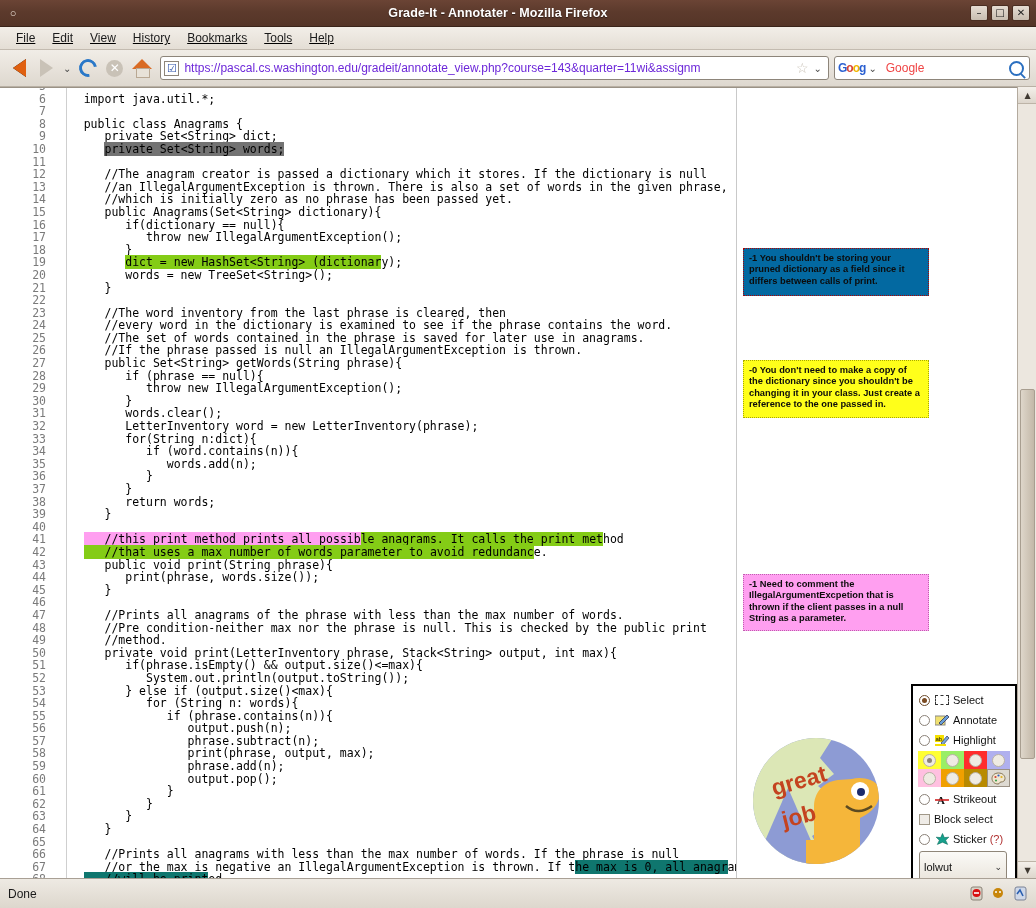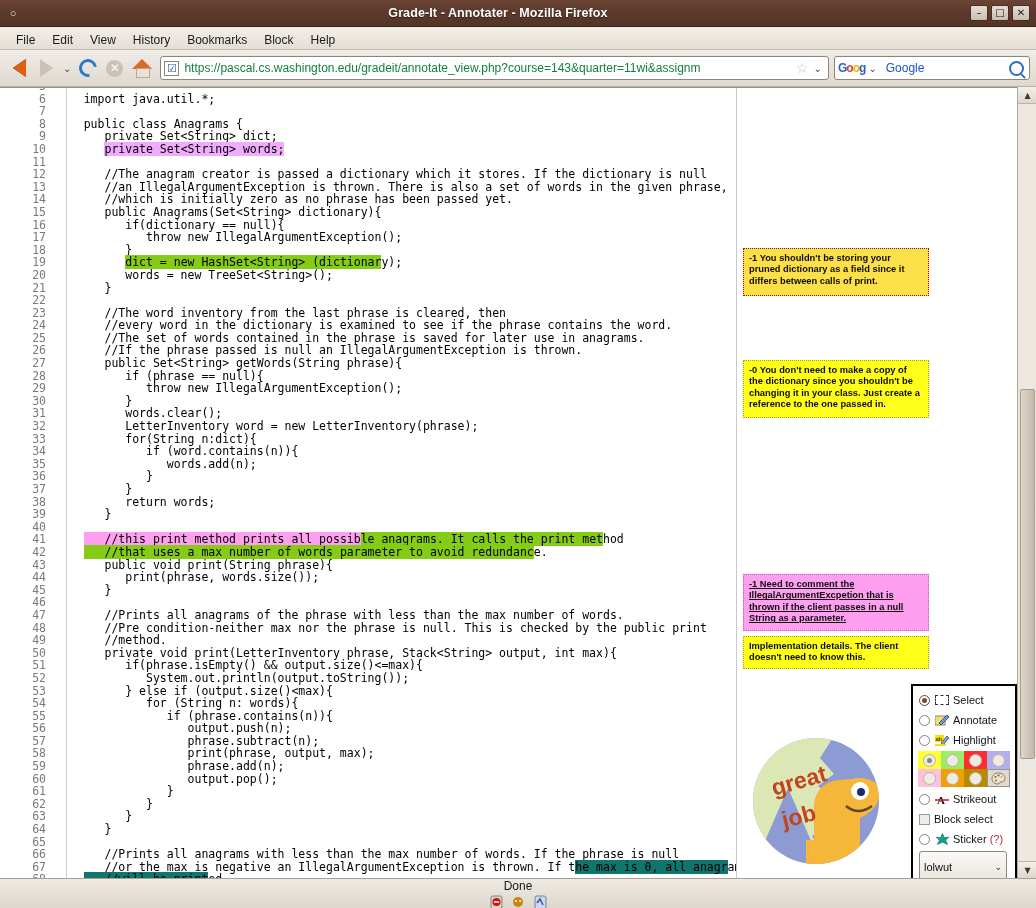--- a/index.html
+++ b/index.html
@@ -46,21 +46,21 @@
     font-size: 10px; color: #1a1a1a; font-family: "DejaVu Sans", sans-serif;
     line-height: 1;
   }
 
   
   .menubar {
     position: absolute; left: 0; top: 27px;
     width: 1036px; height: 23px;
     background: linear-gradient(to bottom,#f2eee8,#e4ded5);
     border-bottom: 1px solid #c3bbb0;
-    display: flex; align-items: flex-end; padding-left: 8px;
+    display: flex; align-items: center; padding-left: 8px; text-decoration: underline;
   }
   .menuitem {
     font-size: 12px; color: #1b1b1b;
     padding: 2px 9px 2px 8px;
     cursor: default;
   }
 
   
   .navbar {
     position: absolute; left: 0; top: 50px;
@@ -109,39 +109,39 @@
     padding: 0 3px;
     overflow: hidden;
   }
   .url-fav {
     width: 15px; height: 15px; flex: 0 0 auto;
     border: 1px solid #8d857a; background:#fff;
     display:flex;align-items:center;justify-content:center;
     font-size: 11px; color:#2a4fa8; font-family:"DejaVu Sans",sans-serif; line-height:1;
   }
   .url-text {
-    flex: 1; font-size: 12px; color: #15803d; white-space: nowrap;
+    flex: 1; font-size: 12px; color: #6d28d9; white-space: nowrap;
     overflow: hidden; padding-left: 5px;
     font-family: "Liberation Sans", sans-serif;
   }
   .url-star { color:#c9c2b7; font-size:14px; padding:0 2px; font-family:"DejaVu Sans",sans-serif;}
   .url-drop { color:#4a4a4a; font-size:10px; padding:0 3px; font-family:"DejaVu Sans",sans-serif;}
 
   .searchbar {
     width: 196px; height: 24px;
     background: #ffffff; border: 1px solid #8d857a; border-radius: 3px;
     display: flex; align-items: center; padding: 0 3px;
   }
   .g-logo {
     font-size: 12px; font-weight: bold; line-height: 1;
     font-family: "Liberation Sans", sans-serif;
     letter-spacing: -1px;
   }
   .g-logo .b{color:#2a5fd0}.g-logo .r{color:#d94436}.g-logo .y{color:#f0b400}
-  .search-ph { flex:1; font-size:12px; color:#1d4ed8; padding-left:6px; }
+  .search-ph { flex:1; font-size:12px; color:#ef4444; padding-left:6px; }
   .search-mag {
     width:15px;height:15px;border-radius:50%;border:2px solid #2a6fc0;
     position:relative; margin-right:2px;
   }
   .search-mag:after{content:"";position:absolute;right:-4px;bottom:-3px;width:6px;height:2px;background:#2a6fc0;transform:rotate(45deg);}
 
   
   .page {
     position: absolute; left: 0; top: 87px;
     width: 1036px; height: 791px;
@@ -168,42 +168,42 @@
   .ln {
     height: 12.6px;
     display: block;
     white-space: pre;
   }
   .lnum {
     display: inline-block; width: 56px; text-align: right;
     color: #7a7a7a; padding-right: 10px;
   }
   .ctxt { color: #000000; }
-  .hl-red    { background: #f0abfc; }
+  .hl-red    { background: #737373; }
   .hl-yellow { background: #84cc16; }
   .hl-pink   { background: #ff9ff0; }
   .hl-green  { background: #0f766e; }
 
   
   .anncol {
     position: absolute; left: 736px; top: 0;
     width: 280px; height: 791px;
     background: #ffffff;
     border-left: 1px solid #c9c9c9;
   }
   .note {
     position: absolute;
     font-family: "Liberation Sans", sans-serif;
     font-size: 9.3px;
     line-height: 11.4px;
     color: #0c0c0c;
     padding: 4px 6px 4px 5px;
     font-weight: bold;
   }
-  .note.red    { background: #fde047; border: 1px dotted #b00000; }
+  .note.red    { background: #0369a1; border: 1px dotted #b00000; }
   .note.yellow { background: #ffff1a; border: 1px dotted #a8a800; }
   .note.pink   { background: #ff9ff0; border: 1px dotted #c060b0; }
 
   
   .sticker {
     position: absolute; left: 742px; top: 648px;
     width: 148px; height: 130px;
   }
   .sticker svg { display:block; }
 
@@ -292,21 +292,21 @@
     background: linear-gradient(to right,#ded6ca,#c3b8a8);
     border: 1px solid #a89e90; border-radius: 2px;
   }
 
   
   .statusbar {
     position: absolute; left: 0; bottom: 0;
     width: 1036px; height: 30px;
     background: linear-gradient(to bottom,#eeeae3,#ddd7cd);
     border-top: 1px solid #a9a095;
-    display:flex; align-items:center; padding: 0 8px; flex-direction: column;
+    display:flex; align-items:center; padding: 0 8px;
   }
   .status-text { font-size: 12px; color:#1a1a1a; flex:1; }
   .status-icons { display:flex; gap:6px; align-items:center; }
   .si { width:16px; height:18px; display:flex;align-items:center;justify-content:center; }
 </style>
 </head>
 <body>
 
 <div id="app">
 
@@ -319,21 +319,21 @@
       <div class="tb-btn">✕</div>
     </div>
   </div>
 
   <div class="menubar">
     <div class="menuitem">File</div>
     <div class="menuitem">Edit</div>
     <div class="menuitem">View</div>
     <div class="menuitem">History</div>
     <div class="menuitem">Bookmarks</div>
-    <div class="menuitem">Block</div>
+    <div class="menuitem">Tools</div>
     <div class="menuitem">Help</div>
   </div>
 
   <div class="navbar">
     <div class="navicon">
         <div class="arrow-back"></div>
       </div>
     <div class="navicon">
         <div class="arrow-fwd"></div>
       </div>
@@ -366,22 +366,21 @@
   <div class="page">
 
     <div class="codepane">
       <div class="gutter-line"></div>
       <div class="code" id="code-root"><span class="ln"><span class="lnum">5</span><span><span class="ctxt"></span></span></span><span class="ln"><span class="lnum">6</span><span><span class="ctxt">    import java.util.*;</span></span></span><span class="ln"><span class="lnum">7</span><span><span class="ctxt"></span></span></span><span class="ln"><span class="lnum">8</span><span><span class="ctxt">    public class Anagrams {</span></span></span><span class="ln"><span class="lnum">9</span><span><span class="ctxt">       private Set&lt;String&gt; dict;</span></span></span><span class="ln"><span class="lnum">10</span><span><span class="ctxt">       </span><span class="ctxt hl-red">private Set&lt;String&gt; words;</span><span class="ctxt"></span></span></span><span class="ln"><span class="lnum">11</span><span><span class="ctxt"></span></span></span><span class="ln"><span class="lnum">12</span><span><span class="ctxt">       //The anagram creator is passed a dictionary which it stores. If the dictionary is null</span></span></span><span class="ln"><span class="lnum">13</span><span><span class="ctxt">       //an IllegalArgumentException is thrown. There is also a set of words in the given phrase,</span></span></span><span class="ln"><span class="lnum">14</span><span><span class="ctxt">       //which is initially zero as no phrase has been passed yet.</span></span></span><span class="ln"><span class="lnum">15</span><span><span class="ctxt">       public Anagrams(Set&lt;String&gt; dictionary){</span></span></span><span class="ln"><span class="lnum">16</span><span><span class="ctxt">          if(dictionary == null){</span></span></span><span class="ln"><span class="lnum">17</span><span><span class="ctxt">             throw new IllegalArgumentException();</span></span></span><span class="ln"><span class="lnum">18</span><span><span class="ctxt">          }</span></span></span><span class="ln"><span class="lnum">19</span><span><span class="ctxt">          </span><span class="ctxt hl-yellow">dict = new HashSet&lt;String&gt; (dictionar</span><span class="ctxt">y);</span></span></span><span class="ln"><span class="lnum">20</span><span><span class="ctxt">          words = new TreeSet&lt;String&gt;();</span></span></span><span class="ln"><span class="lnum">21</span><span><span class="ctxt">       }</span></span></span><span class="ln"><span class="lnum">22</span><span><span class="ctxt"></span></span></span><span class="ln"><span class="lnum">23</span><span><span class="ctxt">       //The word inventory from the last phrase is cleared, then</span></span></span><span class="ln"><span class="lnum">24</span><span><span class="ctxt">       //every word in the dictionary is examined to see if the phrase contains the word.</span></span></span><span class="ln"><span class="lnum">25</span><span><span class="ctxt">       //The set of words contained in the phrase is saved for later use in anagrams.</span></span></span><span class="ln"><span class="lnum">26</span><span><span class="ctxt">       //If the phrase passed is null an IllegalArgumentException is thrown.</span></span></span><span class="ln"><span class="lnum">27</span><span><span class="ctxt">       public Set&lt;String&gt; getWords(String phrase){</span></span></span><span class="ln"><span class="lnum">28</span><span><span class="ctxt">          if (phrase == null){</span></span></span><span class="ln"><span class="lnum">29</span><span><span class="ctxt">             throw new IllegalArgumentException();</span></span></span><span class="ln"><span class="lnum">30</span><span><span class="ctxt">          }</span></span></span><span class="ln"><span class="lnum">31</span><span><span class="ctxt">          words.clear();</span></span></span><span class="ln"><span class="lnum">32</span><span><span class="ctxt">          LetterInventory word = new LetterInventory(phrase);</span></span></span><span class="ln"><span class="lnum">33</span><span><span class="ctxt">          for(String n:dict){</span></span></span><span class="ln"><span class="lnum">34</span><span><span class="ctxt">             if (word.contains(n)){</span></span></span><span class="ln"><span class="lnum">35</span><span><span class="ctxt">                words.add(n);</span></span></span><span class="ln"><span class="lnum">36</span><span><span class="ctxt">             }</span></span></span><span class="ln"><span class="lnum">37</span><span><span class="ctxt">          }</span></span></span><span class="ln"><span class="lnum">38</span><span><span class="ctxt">          return words;</span></span></span><span class="ln"><span class="lnum">39</span><span><span class="ctxt">       }</span></span></span><span class="ln"><span class="lnum">40</span><span><span class="ctxt"></span></span></span><span class="ln"><span class="lnum">41</span><span><span class="ctxt">    </span><span class="ctxt hl-pink">   //this print method prints all possib</span><span class="ctxt hl-yellow">le anagrams. It calls the print met</span><span class="ctxt">hod</span></span></span><span class="ln"><span class="lnum">42</span><span><span class="ctxt">    </span><span class="ctxt hl-yellow">   //that uses a max number of words parameter to avoid redundanc</span><span class="ctxt">e.</span></span></span><span class="ln"><span class="lnum">43</span><span><span class="ctxt">       public void print(String phrase){</span></span></span><span class="ln"><span class="lnum">44</span><span><span class="ctxt">          print(phrase, words.size());</span></span></span><span class="ln"><span class="lnum">45</span><span><span class="ctxt">       }</span></span></span><span class="ln"><span class="lnum">46</span><span><span class="ctxt"></span></span></span><span class="ln"><span class="lnum">47</span><span><span class="ctxt">       //Prints all anagrams of the phrase with less than the max number of words.</span></span></span><span class="ln"><span class="lnum">48</span><span><span class="ctxt">       //Pre condition-neither max nor the phrase is null. This is checked by the public print</span></span></span><span class="ln"><span class="lnum">49</span><span><span class="ctxt">       //method.</span></span></span><span class="ln"><span class="lnum">50</span><span><span class="ctxt">       private void print(LetterInventory phrase, Stack&lt;String&gt; output, int max){</span></span></span><span class="ln"><span class="lnum">51</span><span><span class="ctxt">          if(phrase.isEmpty() &amp;&amp; output.size()&lt;=max){</span></span></span><span class="ln"><span class="lnum">52</span><span><span class="ctxt">             System.out.println(output.toString());</span></span></span><span class="ln"><span class="lnum">53</span><span><span class="ctxt">          } else if (output.size()&lt;max){</span></span></span><span class="ln"><span class="lnum">54</span><span><span class="ctxt">             for (String n: words){</span></span></span><span class="ln"><span class="lnum">55</span><span><span class="ctxt">                if (phrase.contains(n)){</span></span></span><span class="ln"><span class="lnum">56</span><span><span class="ctxt">                   output.push(n);</span></span></span><span class="ln"><span class="lnum">57</span><span><span class="ctxt">                   phrase.subtract(n);</span></span></span><span class="ln"><span class="lnum">58</span><span><span class="ctxt">                   print(phrase, output, max);</span></span></span><span class="ln"><span class="lnum">59</span><span><span class="ctxt">                   phrase.add(n);</span></span></span><span class="ln"><span class="lnum">60</span><span><span class="ctxt">                   output.pop();</span></span></span><span class="ln"><span class="lnum">61</span><span><span class="ctxt">                }</span></span></span><span class="ln"><span class="lnum">62</span><span><span class="ctxt">             }</span></span></span><span class="ln"><span class="lnum">63</span><span><span class="ctxt">          }</span></span></span><span class="ln"><span class="lnum">64</span><span><span class="ctxt">       }</span></span></span><span class="ln"><span class="lnum">65</span><span><span class="ctxt"></span></span></span><span class="ln"><span class="lnum">66</span><span><span class="ctxt">       //Prints all anagrams with less than the max number of words. If the phrase is null</span></span></span><span class="ln"><span class="lnum">67</span><span><span class="ctxt">       //or the max is negative an IllegalArgumentException is thrown. If t</span><span class="ctxt hl-green">he max is 0, all anagr</span><span class="ctxt">ams</span></span></span><span class="ln"><span class="lnum">68</span><span><span class="ctxt">    </span><span class="ctxt hl-green">   //will be print</span><span class="ctxt">ed.</span></span></span></div>
     </div>
 
     <div class="anncol" id="ann-root">
         <div class="note red" style="left: 6px; top: 160px; width: 186px; min-height: 48px;"><span>-1 You shouldn't be storing your pruned dictionary as a field since it differs between calls of print.</span></div>
         <div class="note yellow" style="left: 6px; top: 272px; width: 186px; min-height: 58px;"><span>-0 You don't need to make a copy of the dictionary since you shouldn't be changing it in your class. Just create a reference to the one passed in.</span></div>
-        <div class="note pink" style="left: 6px; top: 486px; width: 186px; min-height: 57px; text-decoration: underline;"><span>-1 Need to comment the IllegalArgumentExcpetion that is thrown if the client passes in a null String as a parameter.</span></div>
-        <div class="note yellow" style="left: 6px; top: 548px; width: 186px; min-height: 31px;"><span>Implementation details. The client doesn't need to know this.</span></div>
+        <div class="note pink" style="left: 6px; top: 486px; width: 186px; min-height: 57px;"><span>-1 Need to comment the IllegalArgumentExcpetion that is thrown if the client passes in a null String as a parameter.</span></div>
       </div>
 
     <div class="sticker">
       <svg width="148" height="130" viewBox="0 0 148 130">
         <defs>
           <clipPath id="cc">
               <circle cx="74" cy="65" r="63"></circle>
             </clipPath>
         </defs>
         <g clip-path="url(#cc)">

